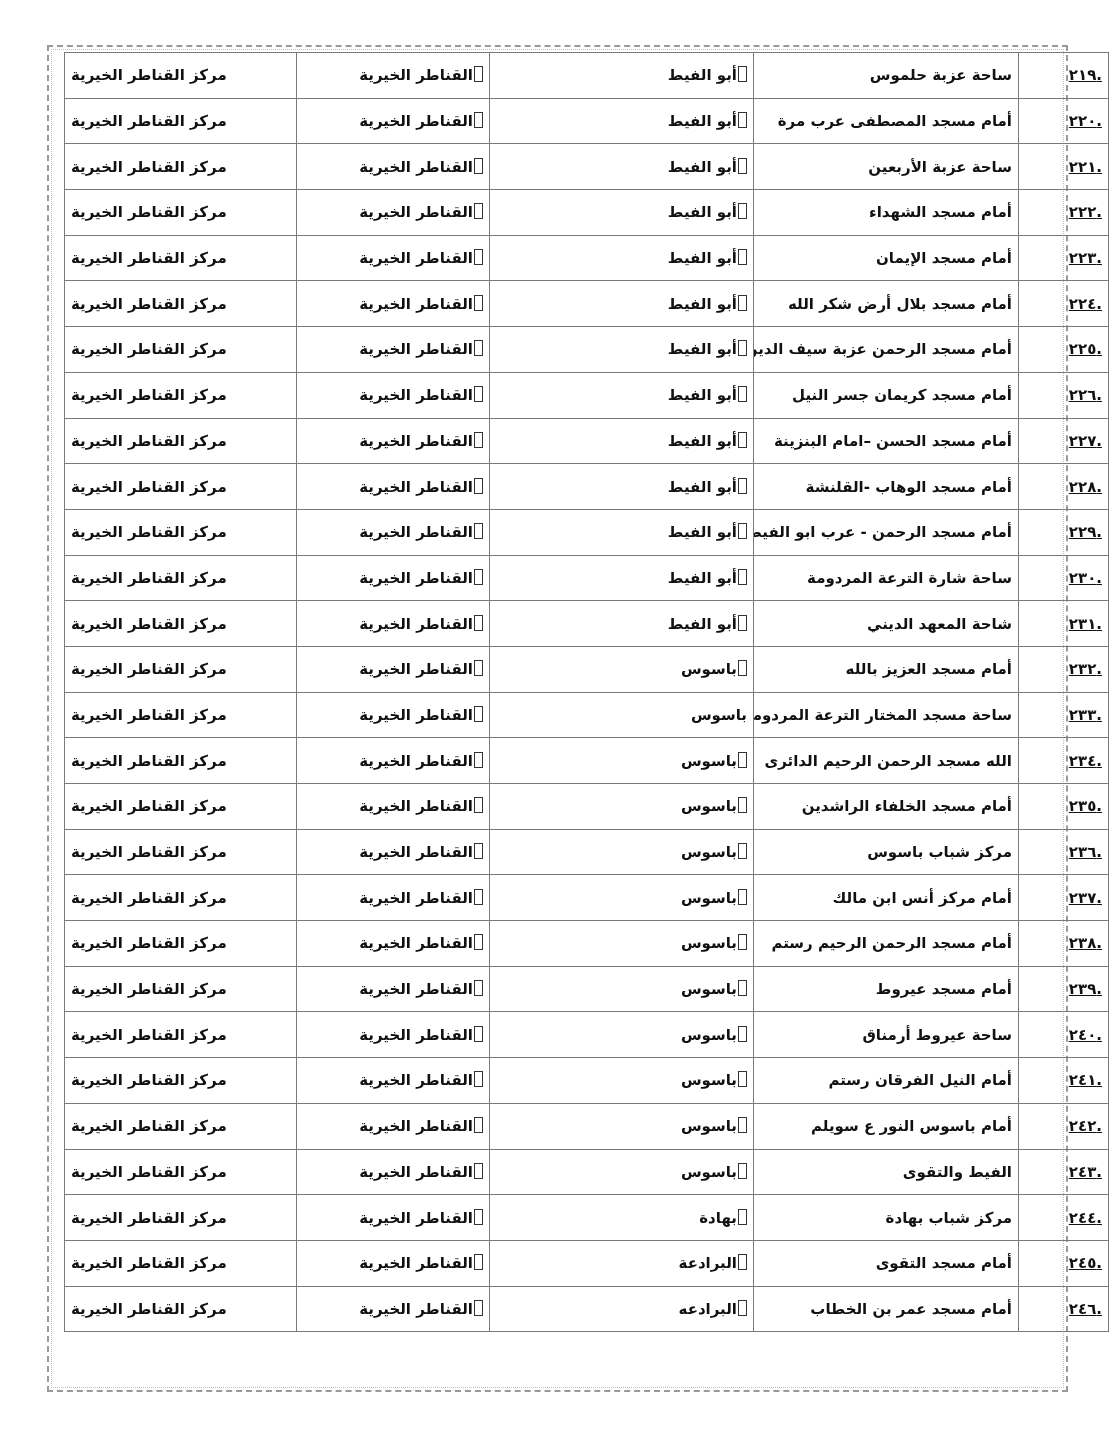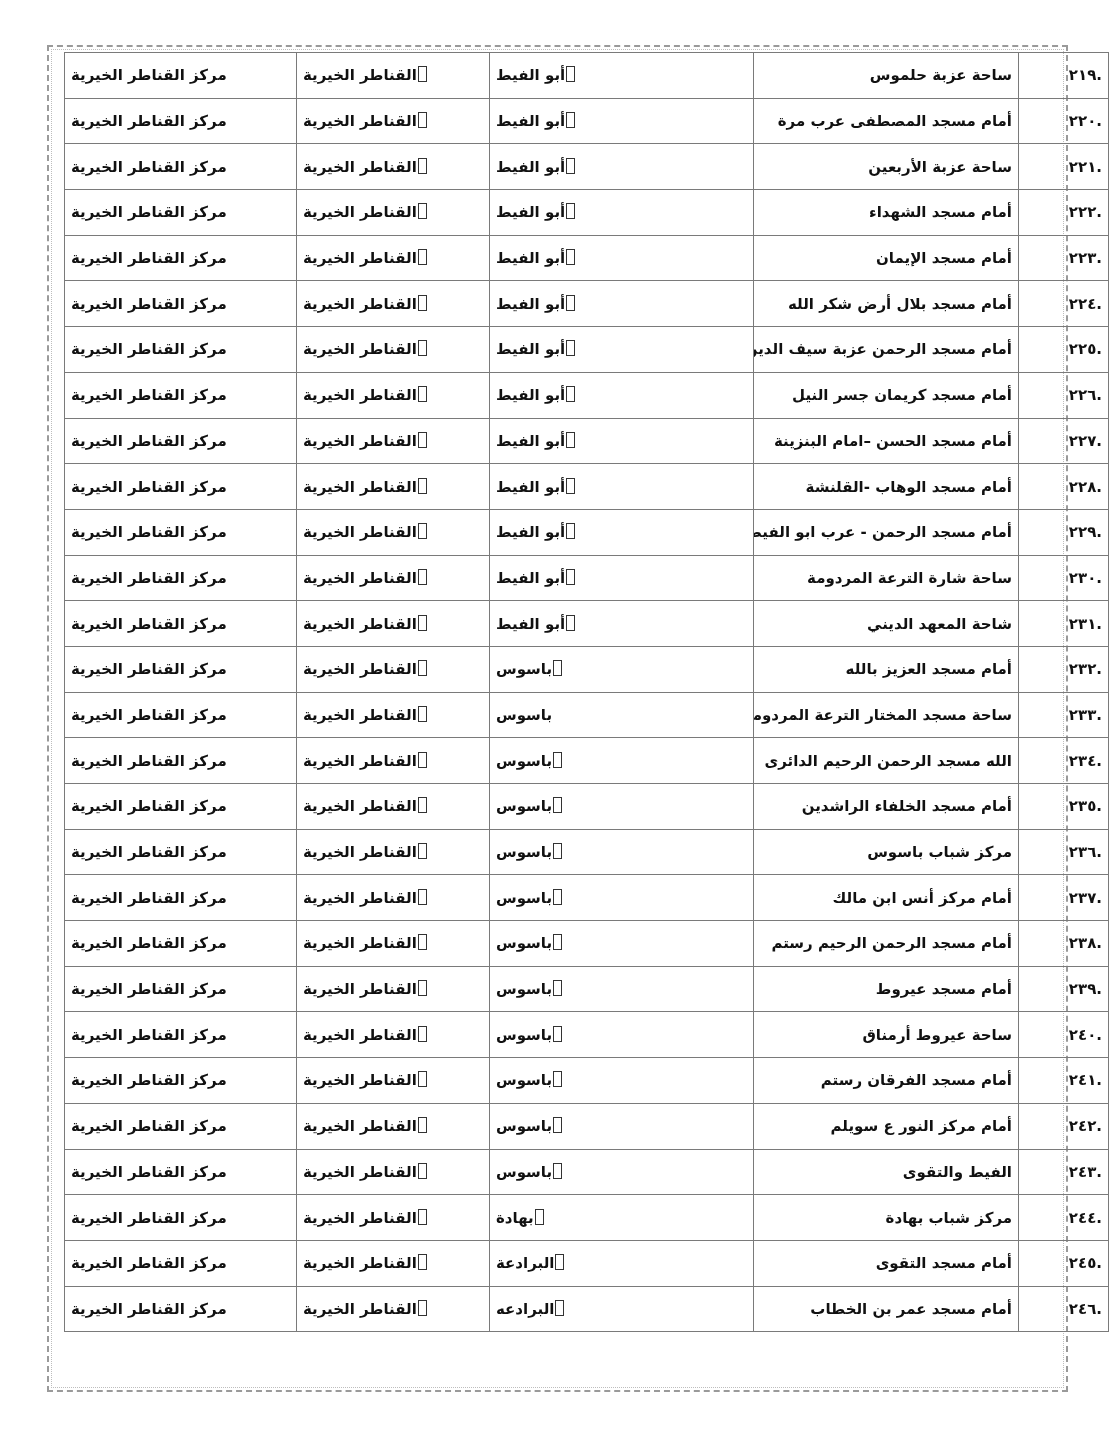--- a/index.html
+++ b/index.html
@@ -43,24 +43,24 @@
       border: 1.5px solid #7a7a7a;
       height: 44.7px;
       padding: 0 6px;
       font-weight: bold;
       font-size: 15px;
       white-space: nowrap;
       overflow: hidden;
       vertical-align: middle;
     }
     table.sites tr:last-child td { border-top-color: #222; }
-    td.c-num { width: 77px; text-align: right; padding-right: 12px; font-size: 18px; }
+    td.c-num { width: 77px; text-align: right; padding-right: 12px; font-size: 18px; text-decoration: underline; }
     td.c-site { width: 252px; text-align: right; }
-    td.c-village { width: 251px; text-align: left; margin-top: 8px; }
-    td.c-unit { width: 180px; text-align: left; }
+    td.c-village { width: 251px; text-align: right; margin-top: 8px; }
+    td.c-unit { width: 180px; text-align: right; }
     td.c-center { width: 219px; text-align: left; }
     .tofu {
       display: inline-block;
       width: 7px;
       height: 14px;
       border: 1px solid #333;
       vertical-align: top;
       margin-left: 1px;
     }
   </style>
@@ -220,28 +220,28 @@
       </tr>
       <tr>
         <td class="c-num"><span>.٢٤٠</span></td>
         <td class="c-site"><span>ساحة عيروط أرمناق</span></td>
         <td class="c-village"><span class="tofu"></span><span>باسوس</span></td>
         <td class="c-unit"><span class="tofu"></span><span>القناطر الخيرية</span></td>
         <td class="c-center"><span>مركز القناطر الخيرية</span></td>
       </tr>
       <tr>
         <td class="c-num"><span>.٢٤١</span></td>
-        <td class="c-site"><span>أمام مسجد الفرقان رستم</span></td>
+        <td class="c-site"><span>أمام النيل الفرقان رستم</span></td>
         <td class="c-village"><span class="tofu"></span><span>باسوس</span></td>
         <td class="c-unit"><span class="tofu"></span><span>القناطر الخيرية</span></td>
         <td class="c-center"><span>مركز القناطر الخيرية</span></td>
       </tr>
       <tr>
         <td class="c-num"><span>.٢٤٢</span></td>
-        <td class="c-site"><span>أمام مركز النور ع سويلم</span></td>
+        <td class="c-site"><span>أمام باسوس النور ع سويلم</span></td>
         <td class="c-village"><span class="tofu"></span><span>باسوس</span></td>
         <td class="c-unit"><span class="tofu"></span><span>القناطر الخيرية</span></td>
         <td class="c-center"><span>مركز القناطر الخيرية</span></td>
       </tr>
       <tr>
         <td class="c-num"><span>.٢٤٣</span></td>
         <td class="c-site"><span>الفيط والتقوى</span></td>
         <td class="c-village"><span class="tofu"></span><span>باسوس</span></td>
         <td class="c-unit"><span class="tofu"></span><span>القناطر الخيرية</span></td>
         <td class="c-center"><span>مركز القناطر الخيرية</span></td>

